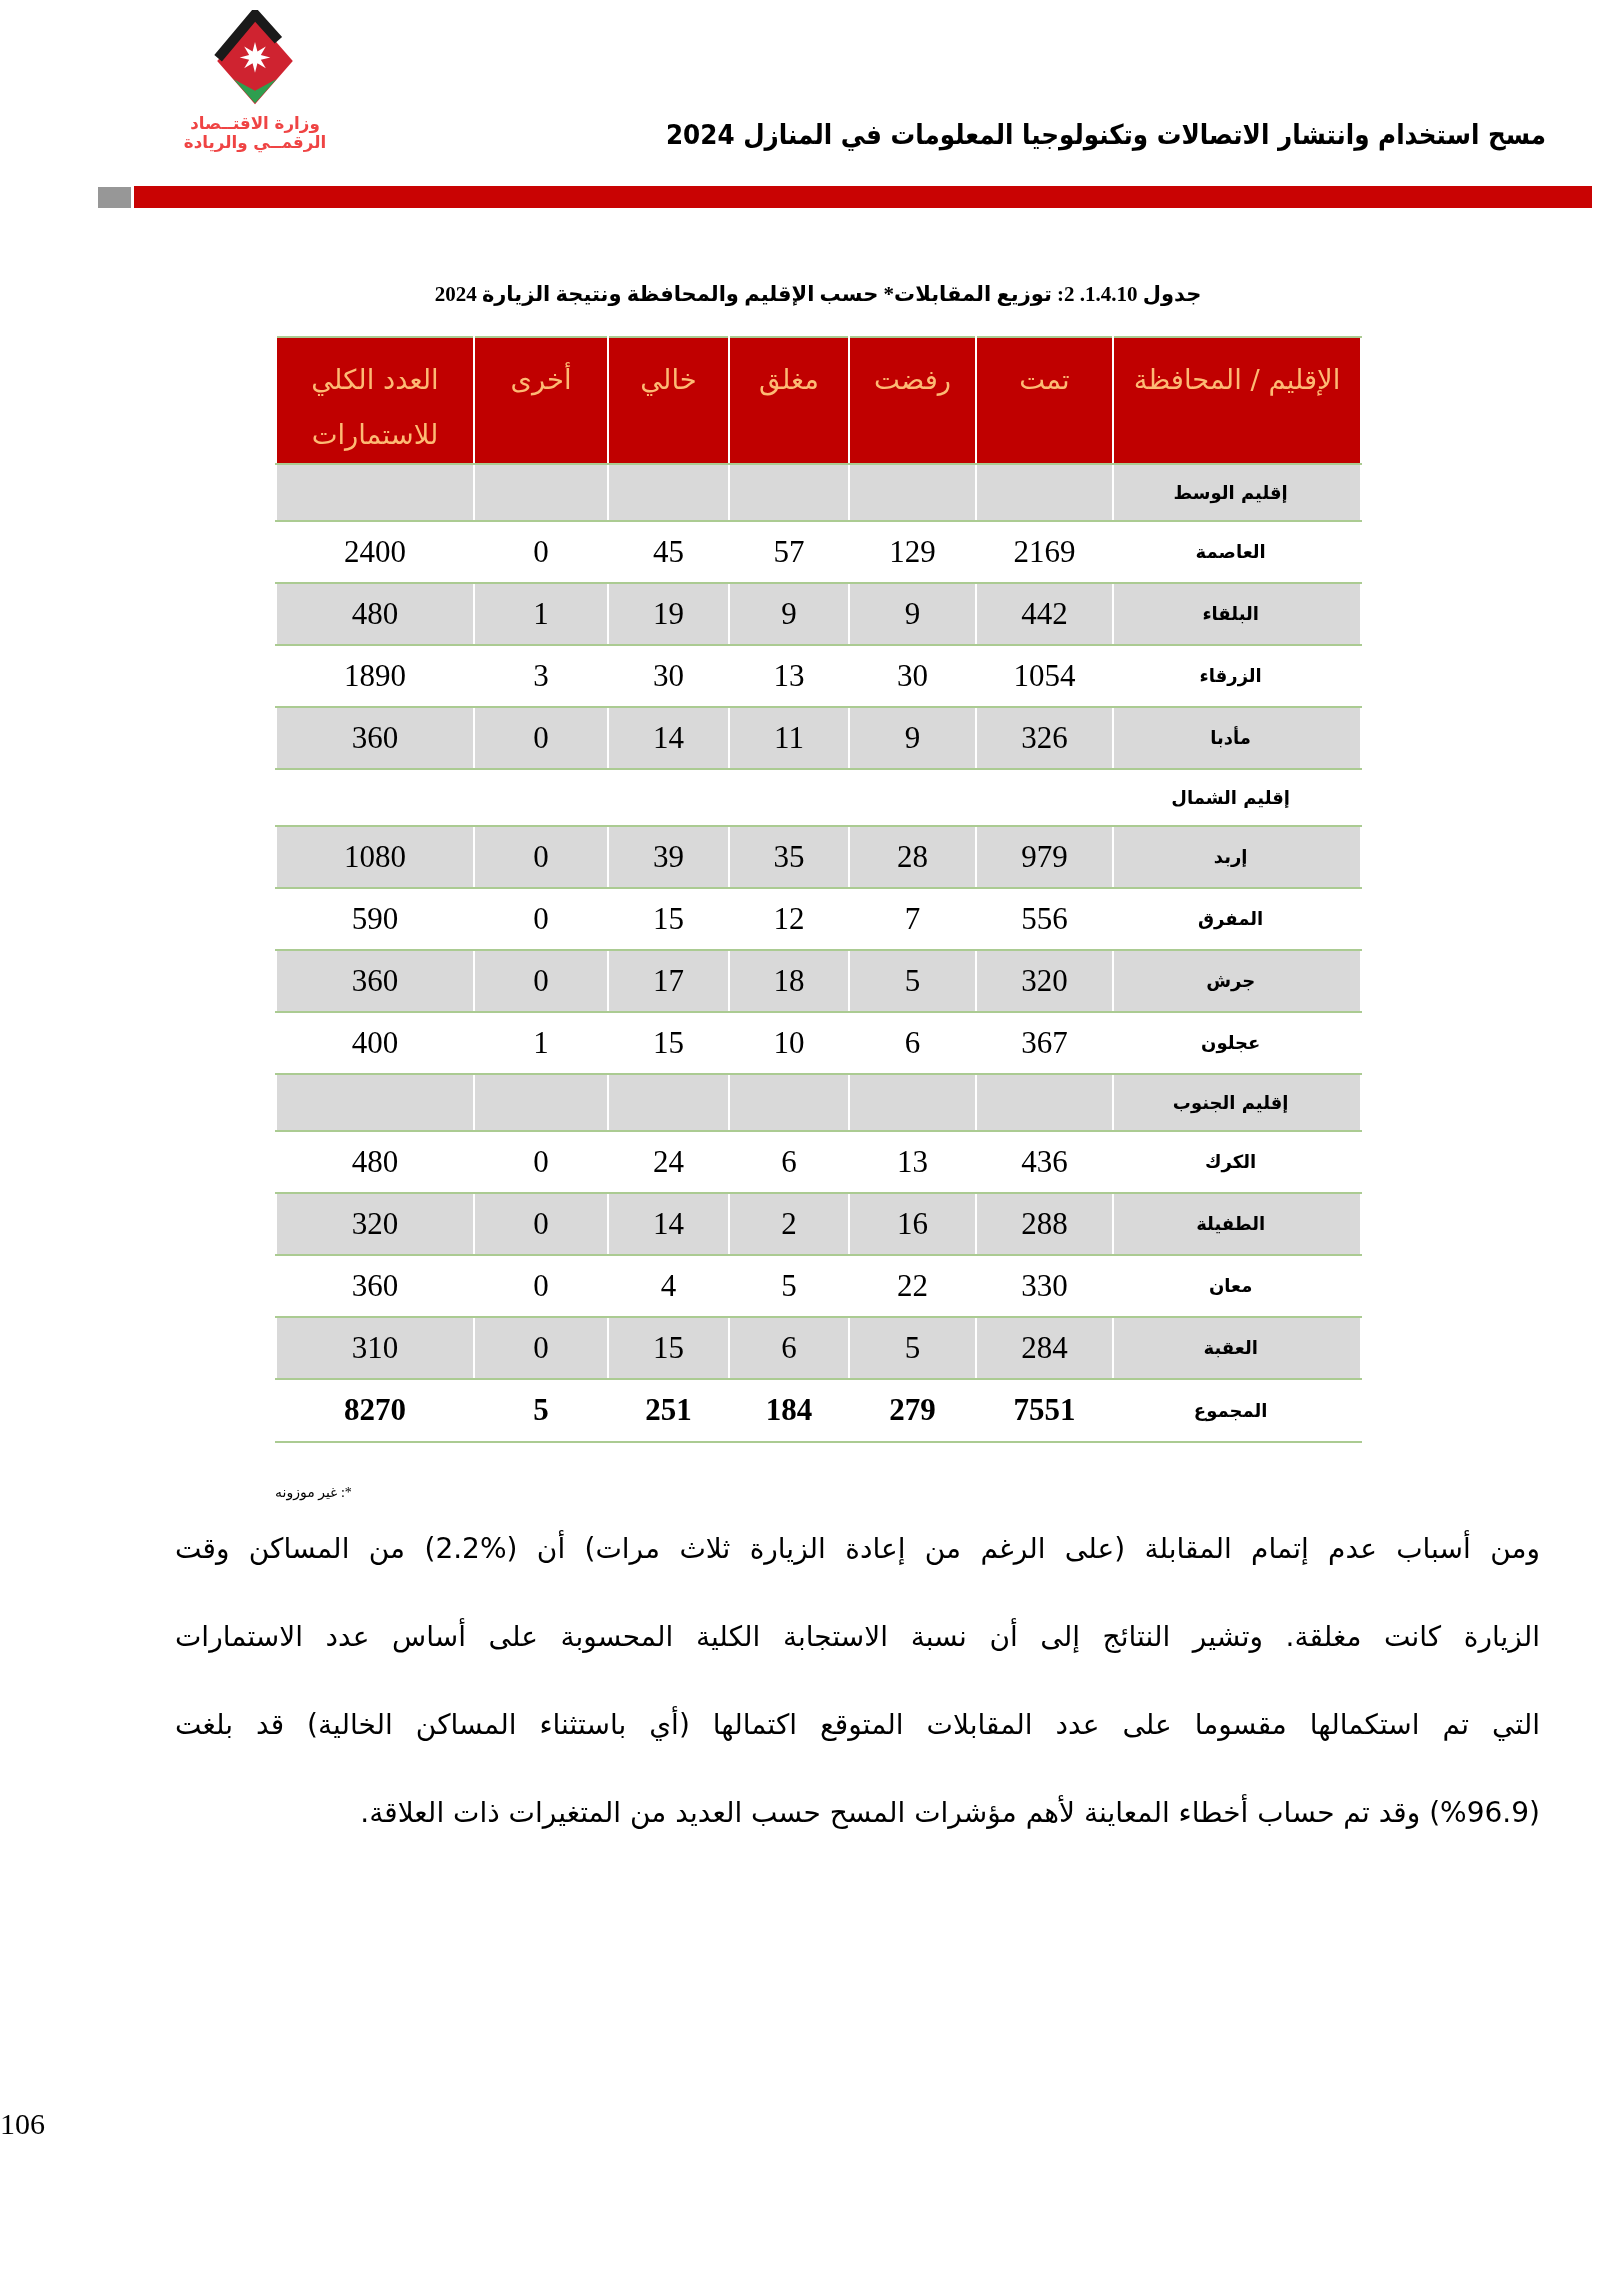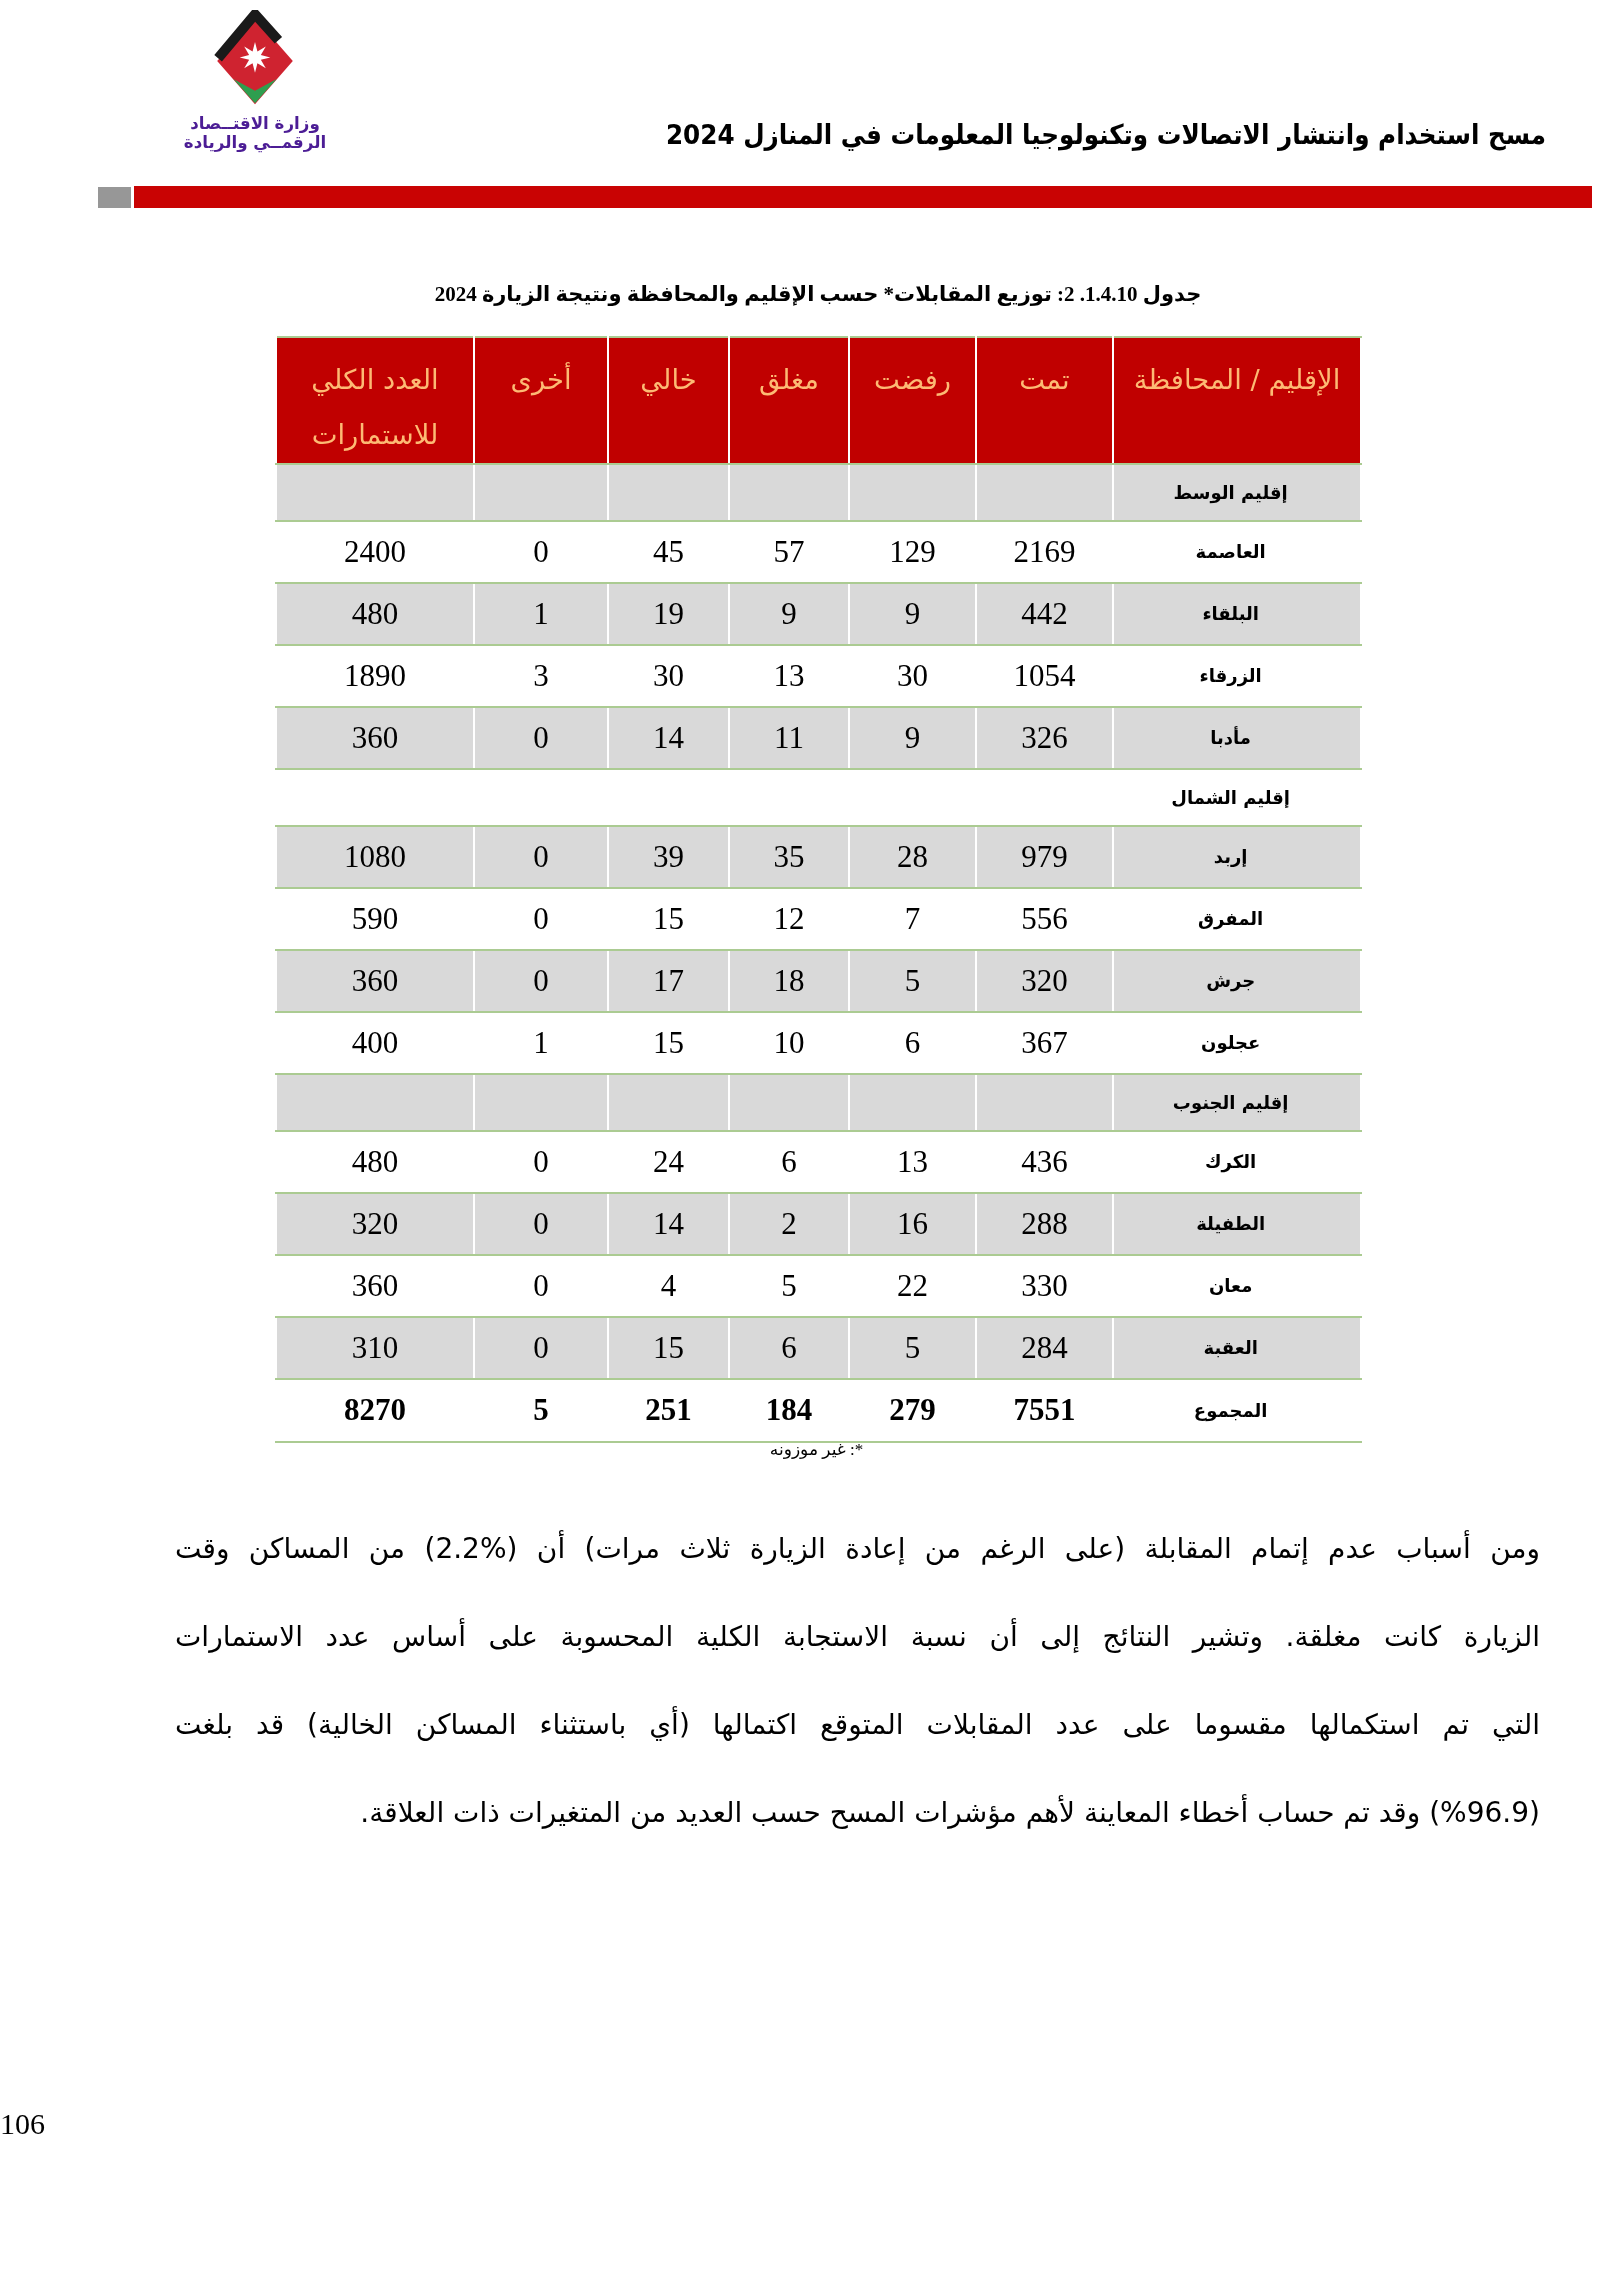--- a/index.html
+++ b/index.html
@@ -4,21 +4,21 @@
 <style>
   html,body{margin:0;padding:0;background:#ffffff;}
   body{width:1621px;height:2293px;position:relative;overflow:hidden;
        font-family:"Liberation Serif","DejaVu Serif","DejaVu Sans",serif;color:#000;}
   .page{position:absolute;inset:0;width:1621px;height:2293px;background:#fff;}
 
   
   .logo{position:absolute;left:167px;top:9.8px;width:176px;text-align:center;}
   .logo svg{width:90px;height:102px;display:block;margin:0 auto;}
   .logo-text{margin-top:2px;font-family:"DejaVu Sans","Liberation Sans",sans-serif;
-             font-weight:bold;font-size:16.7px;line-height:19.6px;color:#4c1d95;}
+             font-weight:bold;font-size:16.7px;line-height:19.6px;color:#ef4444;}
 
   
   .doc-header{position:absolute;top:119px;right:75px;font-weight:bold;font-size:27.4px;
               white-space:nowrap;font-family:"DejaVu Sans","Liberation Sans",sans-serif;
               font-stretch:condensed;letter-spacing:-0.5px;}
 
   
   .divider-gray{position:absolute;left:98px;top:187px;width:33px;height:20.6px;background:#979797;}
   .divider-red{position:absolute;left:134px;top:186px;width:1458px;height:21.6px;background:#c90303;}
 
@@ -42,22 +42,22 @@
                  font-family:"DejaVu Sans","Liberation Sans",sans-serif;}
   tr.row-section{height:57px;} tr.row-data{height:62px;} tr.row-total{height:63px;}
   tr.shaded td{background:#d9d9d9;}
   td.label-cell{text-align:center;padding-right:13.7px;font-weight:bold;font-size:18px;
                 font-family:"DejaVu Sans","Liberation Sans",sans-serif;vertical-align:middle;}
   td.num-cell{text-align:center;font-size:31px;vertical-align:middle;
               font-family:"Liberation Serif","DejaVu Serif",serif;}
   tr.row-total td{font-weight:bold;}
 
   
-  .footnote{position:absolute;left:275px;top:1439px;width:1083px;text-align:center;
-            font-size:17px;direction:rtl;}
+  .footnote{position:absolute;left:275px;top:1484px;width:1083px;text-align:left;
+            font-size:14px;direction:rtl;}
 
   
   .body-paragraph{position:absolute;left:127px;top:1505px;width:1413px;direction:rtl;}
   .para-line{height:88px;line-height:88px;font-size:28px;white-space:normal;
              font-family:"DejaVu Sans","Liberation Sans",sans-serif;
              text-align:justify;}
   .para-line.justify-line{text-align-last:justify;margin-left:48px;}
   .para-line.last-line{text-align-last:right;}
 
   

